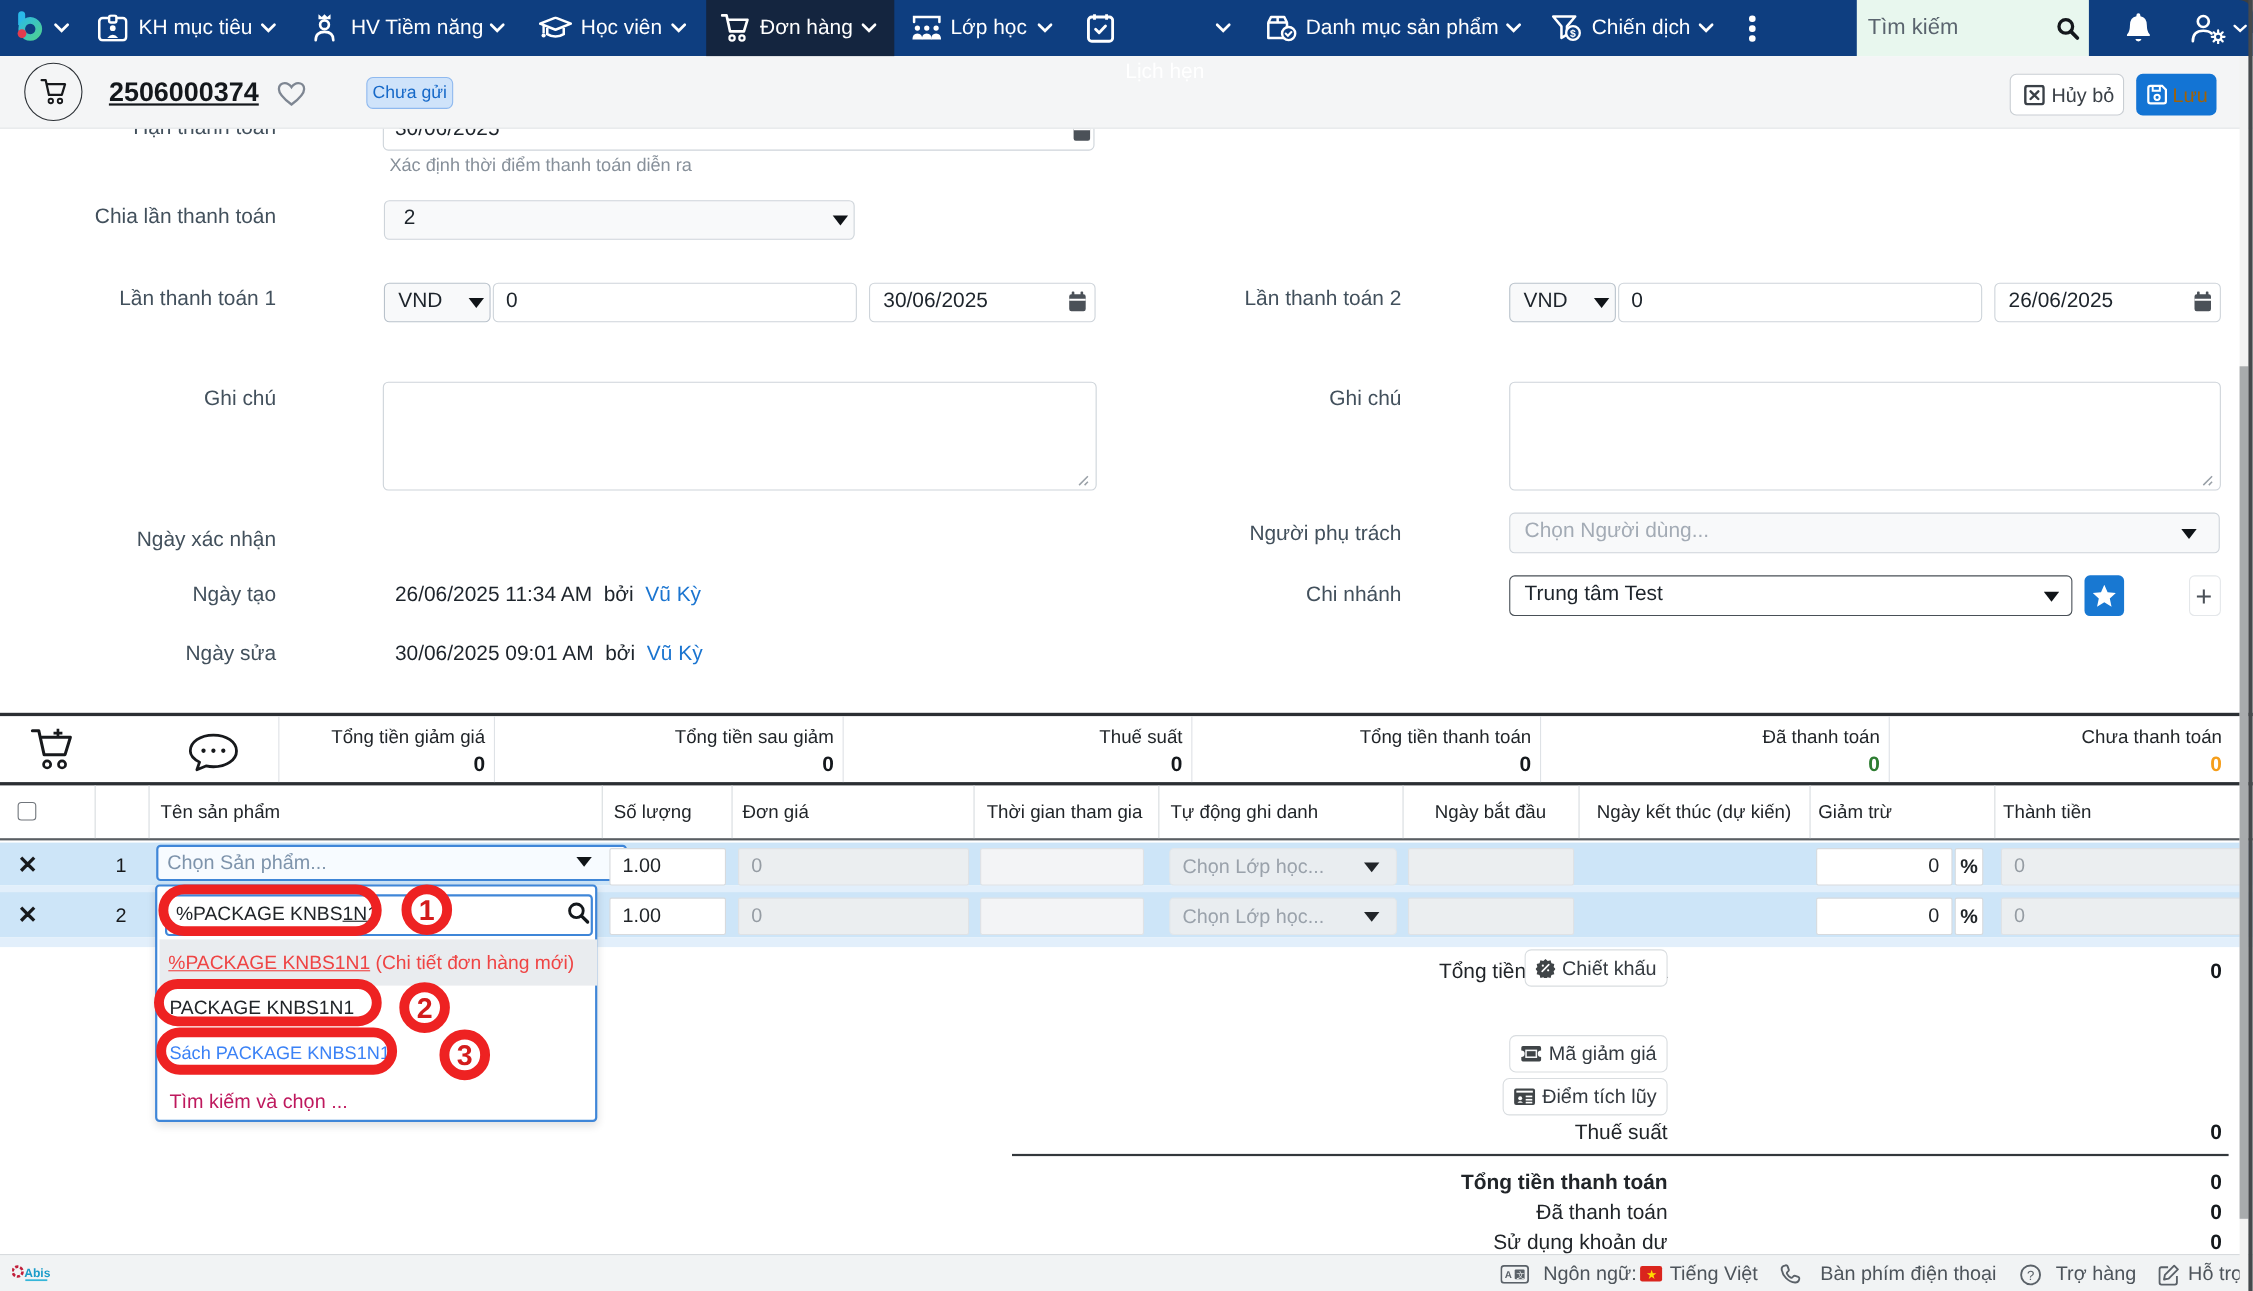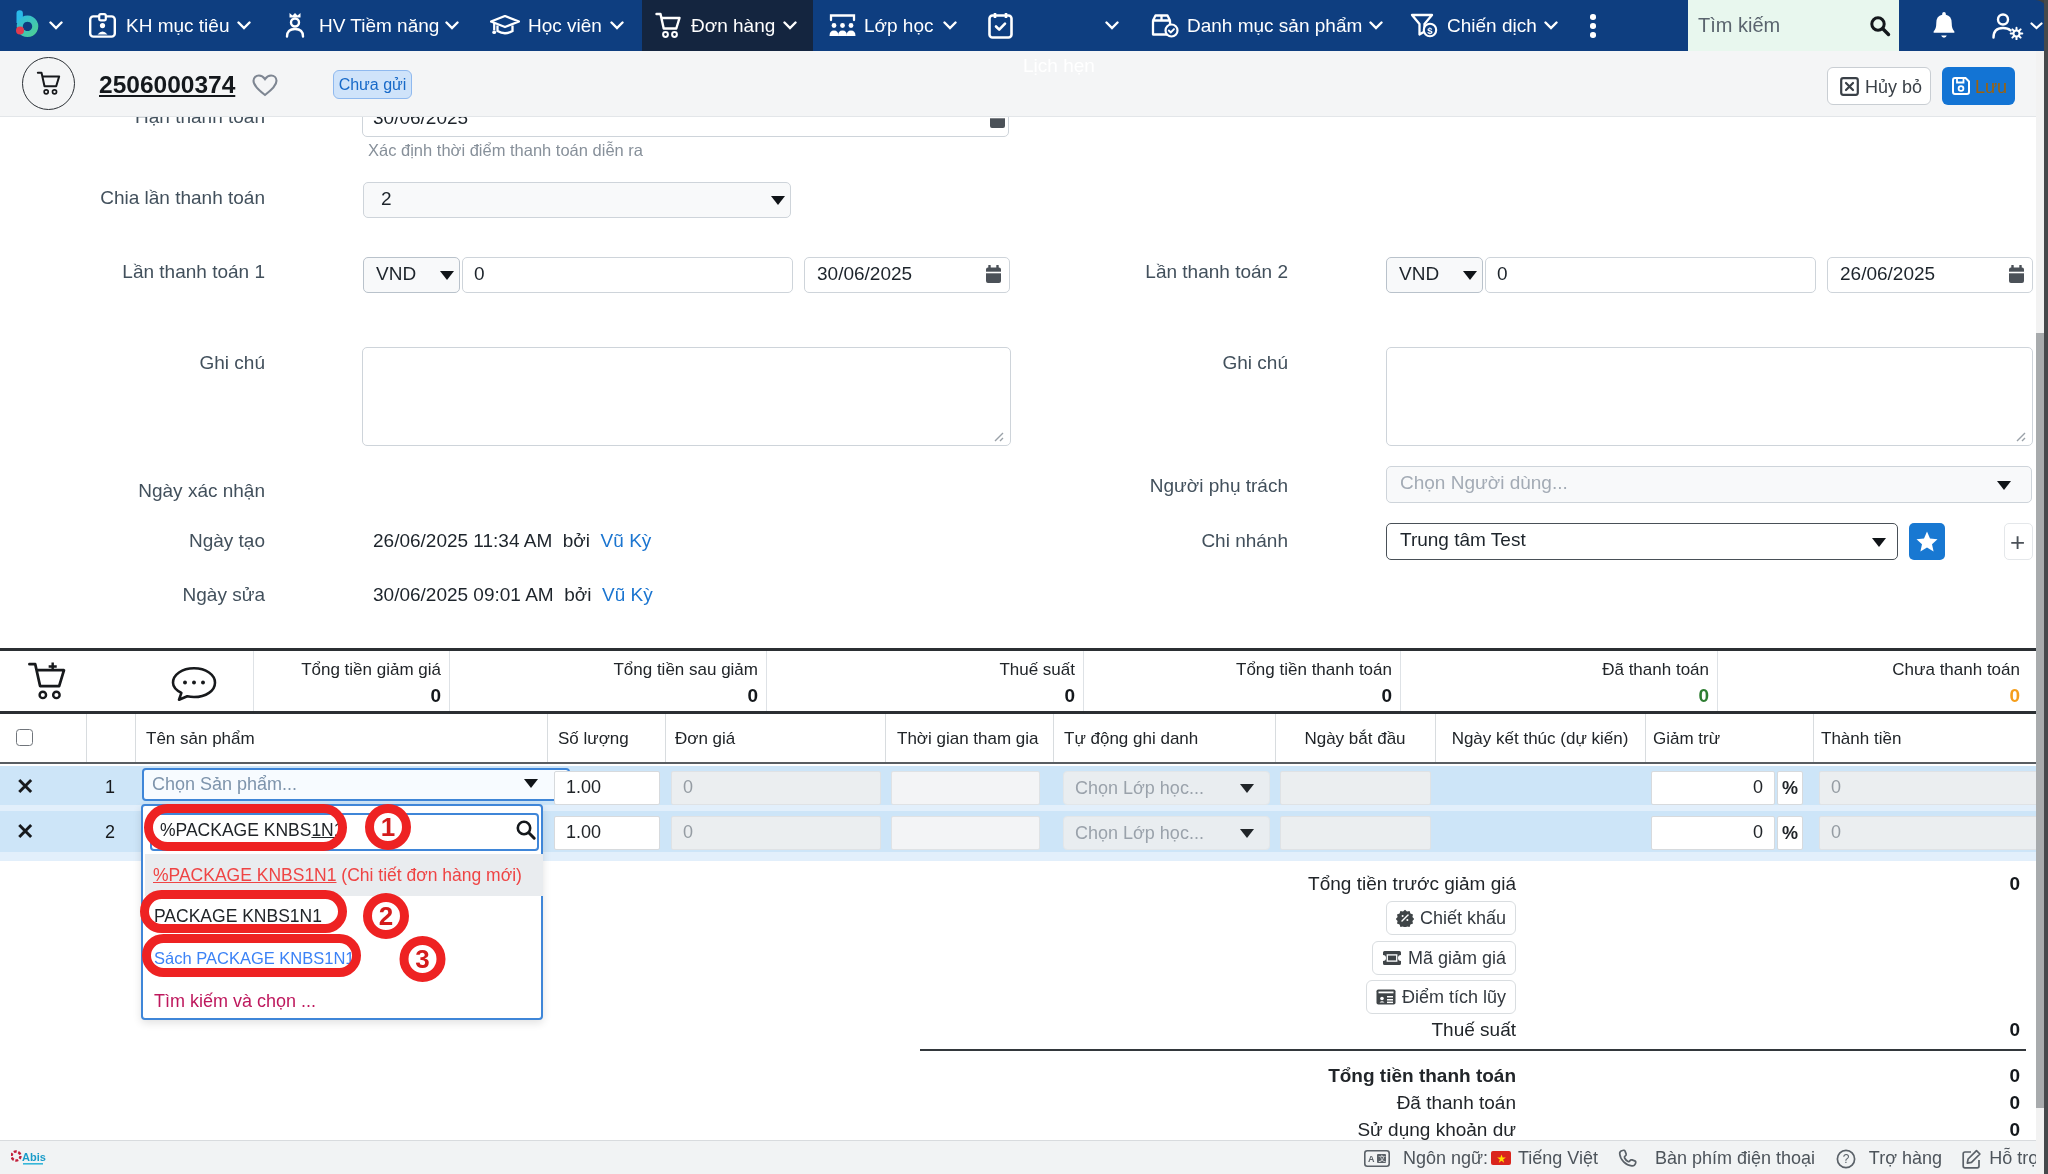--- a/index.html
+++ b/index.html
@@ -192,21 +192,21 @@
   <div class="abs nowrap" style="left:1865px;top:26px;font-size:18px;color:#3a4047;">Hủy bỏ</div>
 
   <div class="abs" style="left:1942px;top:16px;width:73px;height:38px;background:#1374d4;border-radius:6px;"></div>
   <svg class="abs" style="left:1951px;top:25px;" width="20" height="20" viewBox="0 0 20 20">
     <path d="M2 4 a2 2 0 0 1 2 -2 h10.5 L18 5.5 V16 a2 2 0 0 1 -2 2 H4 a2 2 0 0 1 -2 -2 Z" fill="none" stroke="#fff" stroke-width="2"></path>
     <circle cx="10" cy="12.5" r="2.4" fill="none" stroke="#fff" stroke-width="1.8"></circle>
     <path d="M6 2 v4.5 h6.5 V2" fill="none" stroke="#fff" stroke-width="1.8"></path>
   </svg>
   <div class="abs nowrap" style="left:1975px;top:26px;font-size:18px;color:#a16207;">Lưu</div>
 </div>
-<div id="content" class="abs" style="left:16px;top:0;width:1972px;height:1174px;z-index:10;">
+<div id="content" class="abs" style="left:2px;top:0;width:1972px;height:1174px;z-index:10;">
 
   <div class="lbl" style="right:1723px;top:106px;">Hạn thanh toán</div>
   <div class="inp" style="left:346px;top:101px;width:647px;height:36px;"></div>
   <div class="val" style="left:357px;top:107px;">30/06/2025</div>
   <svg class="abs" style="left:972px;top:110px;" width="19" height="20" viewBox="0 0 19 20">
       <path d="M2 4.5 a2 2 0 0 1 2-2 h11 a2 2 0 0 1 2 2 v11.5 a2 2 0 0 1 -2 2 h-11 a2 2 0 0 1 -2 -2 Z" fill="#4b5158"></path>
       <path d="M5.5 0.8 v3.4 M13.5 0.8 v3.4" stroke="#4b5158" stroke-width="2.4" stroke-linecap="round"></path>
       <path d="M2 7.5 h15" stroke="#fff" stroke-width="1.6"></path>
     </svg>
   <div class="abs nowrap" style="left:352px;top:141px;font-size:16.5px;color:#87909a;">Xác định thời điểm thanh toán diễn ra</div>
@@ -392,21 +392,21 @@
   </svg>
   <div class="abs" style="left:2px;top:48px;width:398px;height:42px;background:#e9ecef;"></div>
   <div class="abs nowrap" style="left:10px;top:59px;font-size:17.5px;color:#ef4444;"><span style="text-decoration:underline;">%PACKAGE KNBS1N1</span> (Chi tiết đơn hàng mới)</div>
   <div class="abs nowrap" style="left:11px;top:100px;font-size:17.5px;color:#212529;">PACKAGE KNBS1N1</div>
   <div class="abs nowrap" style="left:11px;top:143px;font-size:16.5px;color:#3b82f6;">Sách PACKAGE KNBS1N1</div>
   <div class="abs nowrap" style="left:11px;top:185px;font-size:18px;color:#be185d;">Tìm kiếm và chọn ...</div>
 </div>
 <div id="summary" class="abs" style="left:0;top:0;width:2048px;height:1174px;z-index:12;pointer-events:none;">
   <div class="abs nowrap sumlbl" style="right:532px;top:873px;">Tổng tiền trước giảm giá</div>
   <div class="abs nowrap sumval" style="right:28px;top:873px;">0</div>
-  <div class="btn" style="right:532px;top:901px;">
+  <div class="btn" style="right:532px;top:863px;">
     <svg width="18" height="18" viewBox="0 0 18 18">
       <path d="M9 0.8 l2 1.8 l2.6 -0.6 l0.8 2.6 l2.6 0.8 l-0.6 2.6 l1.8 2 l-1.8 2 l0.6 2.6 l-2.6 0.8 l-0.8 2.6 l-2.6 -0.6 l-2 1.8 l-2 -1.8 l-2.6 0.6 l-0.8 -2.6 l-2.6 -0.8 l0.6 -2.6 l-1.8 -2 l1.8 -2 l-0.6 -2.6 l2.6 -0.8 l0.8 -2.6 l2.6 0.6 Z" fill="#3f4447"></path>
       <path d="M6 12 L12 6" stroke="#fff" stroke-width="1.5" stroke-linecap="round"></path>
       <circle cx="6.6" cy="6.9" r="1" fill="#fff"></circle>
         <circle cx="11.4" cy="11.1" r="1" fill="#fff"></circle>
     </svg>
       <span>Chiết khấu</span>
     </div>
   <div class="btn" style="right:532px;top:941px;">
     <svg width="20" height="16" viewBox="0 0 20 16">

